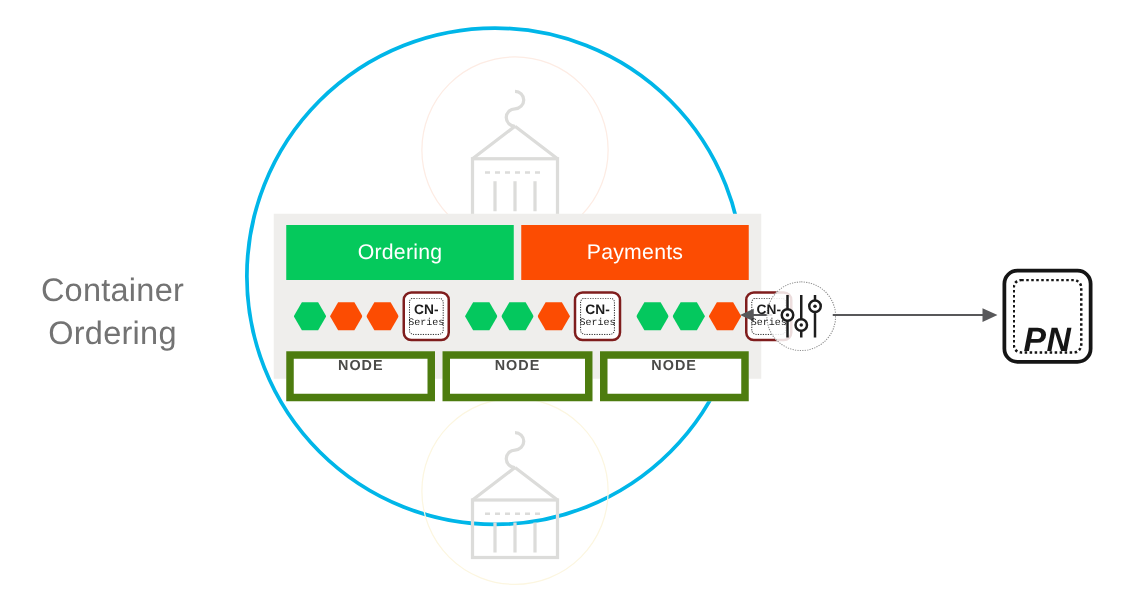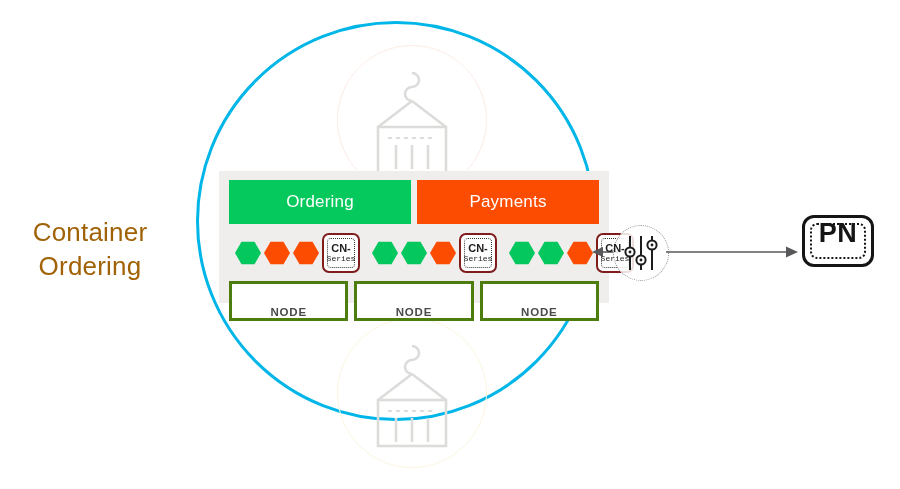--- a/index.html
+++ b/index.html
@@ -22,21 +22,21 @@
 
   
   #cluster-label {
     position: absolute;
     left: 0px;
     top: 215px;
     width: 180px;
     text-align: center;
     font-size: 26px;
     line-height: 34px;
-    color: #a16207;
+    color: #737373;
     font-weight: 400;
     letter-spacing: 0.2px;
   }
 
   
   #cyan-circle {
     position: absolute;
     left: 196px;
     top: 21px;
     width: 400px;
@@ -165,24 +165,24 @@
   #nodes-row {
     position: relative;
     height: 40px;
     display: flex;
     gap: 6px;
     margin-top: 3px;
   }
   .node-box {
     flex: 1;
     background: #ffffff;
-    border: 3px solid #4d7c0f;
-    box-sizing: border-box;
-    display: flex;
-    align-items: flex-end;
+    border: 6px solid #4d7c0f;
+    box-sizing: border-box;
+    display: flex;
+    align-items: flex-start;
     justify-content: center;
     font-size: 11.5px;
     font-weight: bold;
     color: #4a4a48;
     letter-spacing: 0.8px;
   }
 
   
   #sliders-node {
     position: absolute;
@@ -217,28 +217,29 @@
     width: 132px;
     height: 16px;
   }
 
   
   #pn-box {
     position: absolute;
     left: 802px;
     top: 215px;
     width: 72px;
-    height: 52px;
+    height: 76px;
     background: #ffffff;
     border: 3px solid #151515;
     border-radius: 12px;
     box-sizing: border-box;
     display: flex;
-    align-items: flex-start;
+    align-items: flex-end;
     justify-content: center;
+    font-style: italic;
   }
   #pn-box .inner-dots {
     position: absolute;
     left: 5px; top: 5px; right: 5px; bottom: 5px;
     border: 2px dotted #151515;
     border-radius: 7px;
     box-sizing: border-box;
   }
   #pn-label {
     font-size: 27px;

